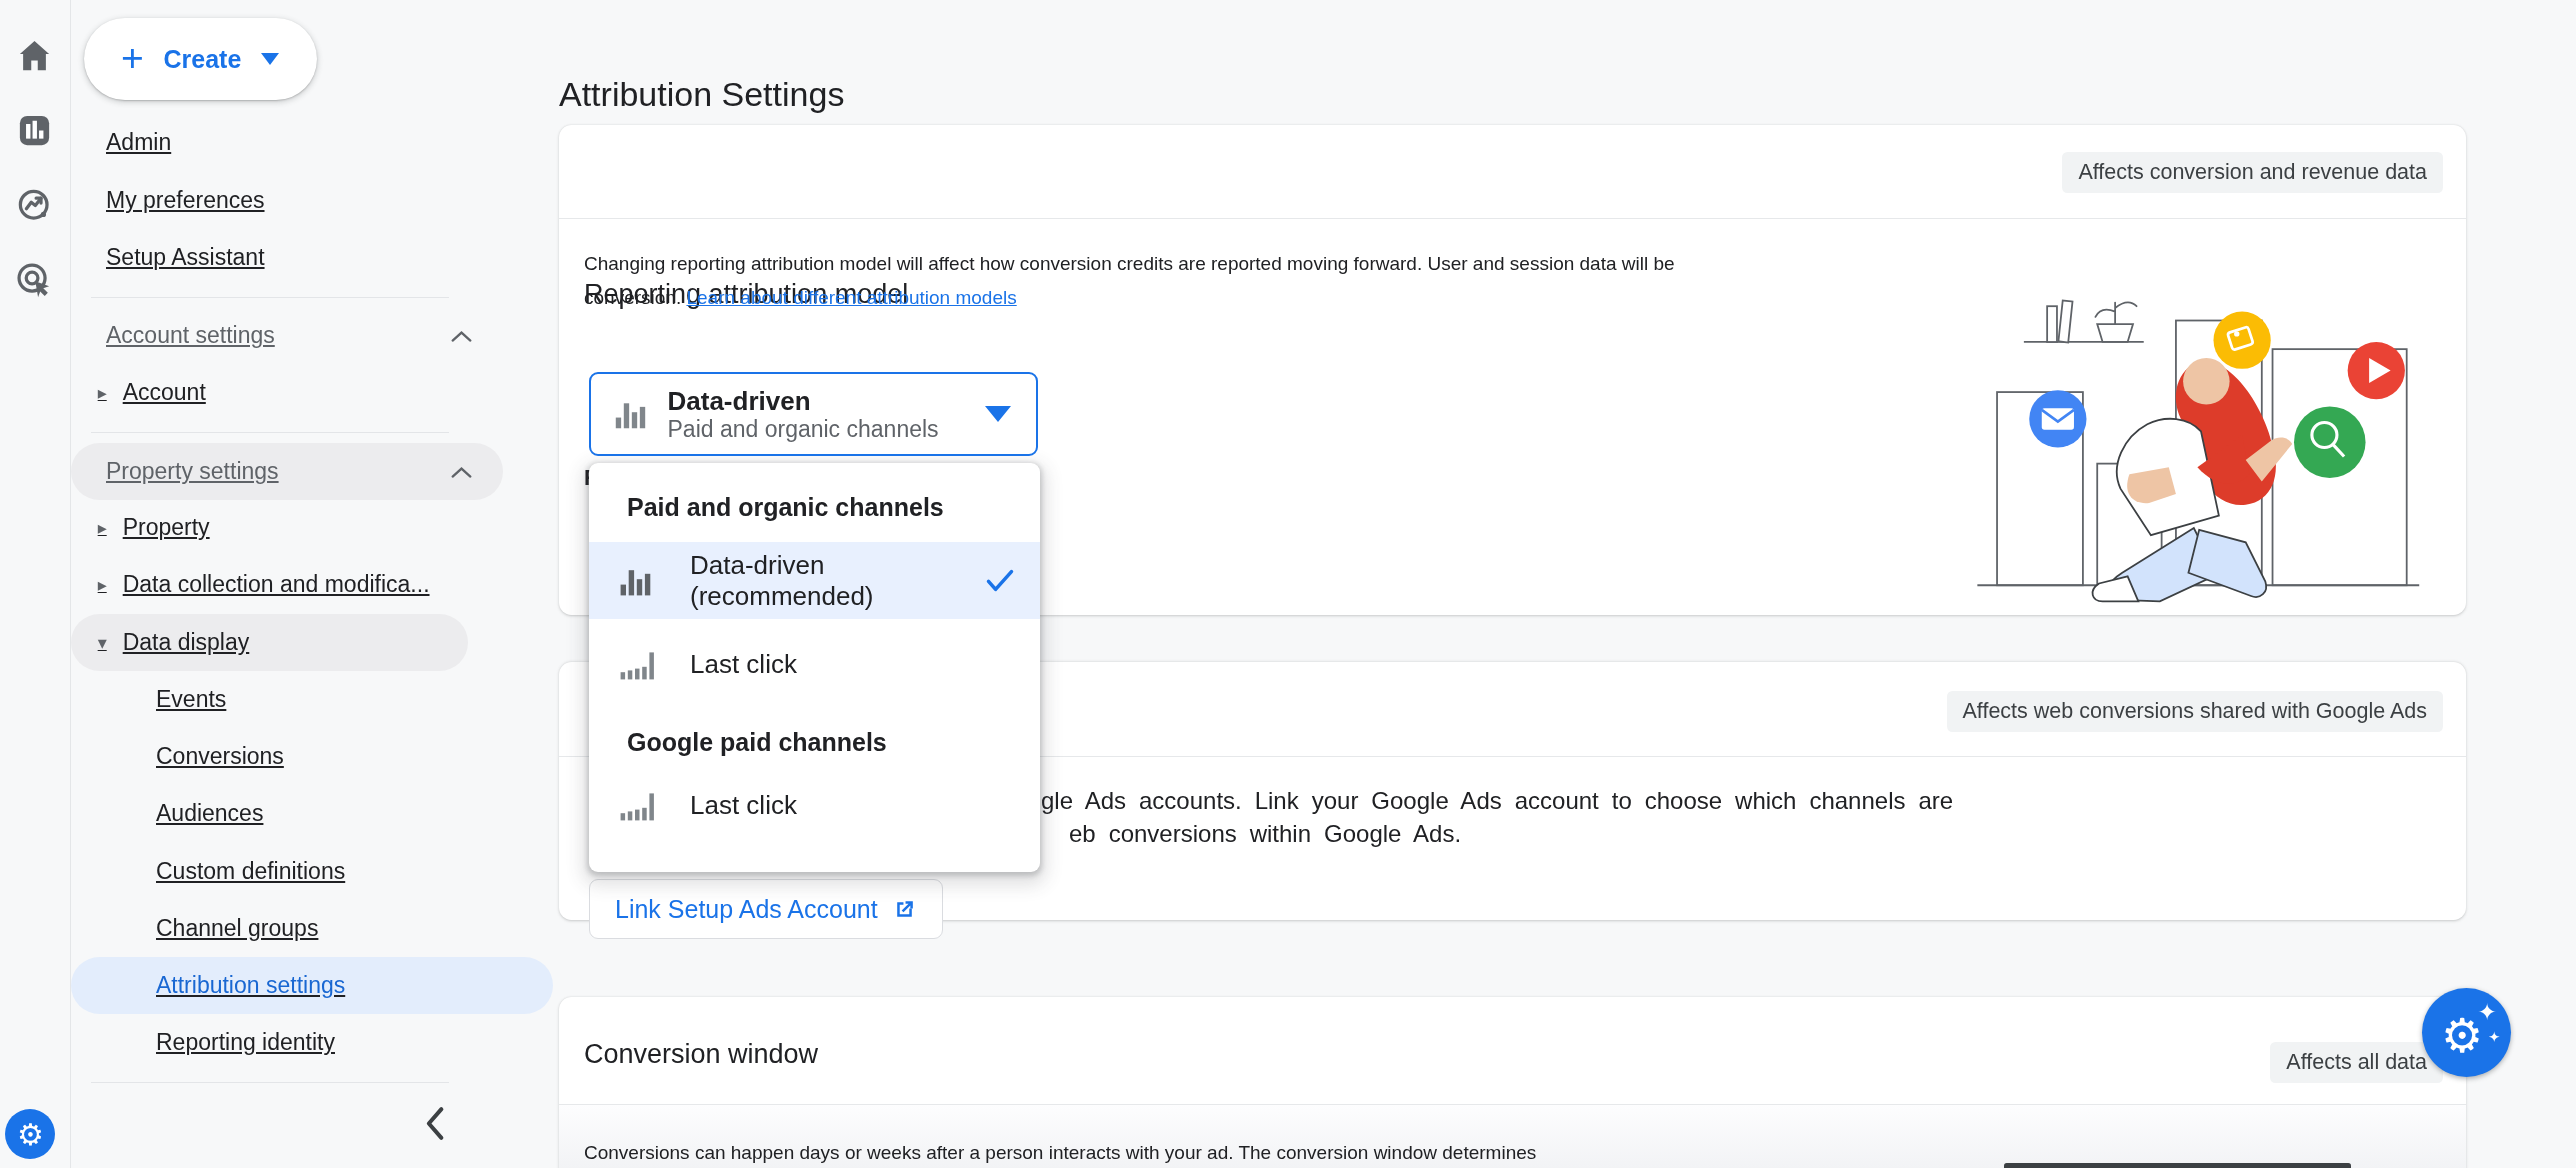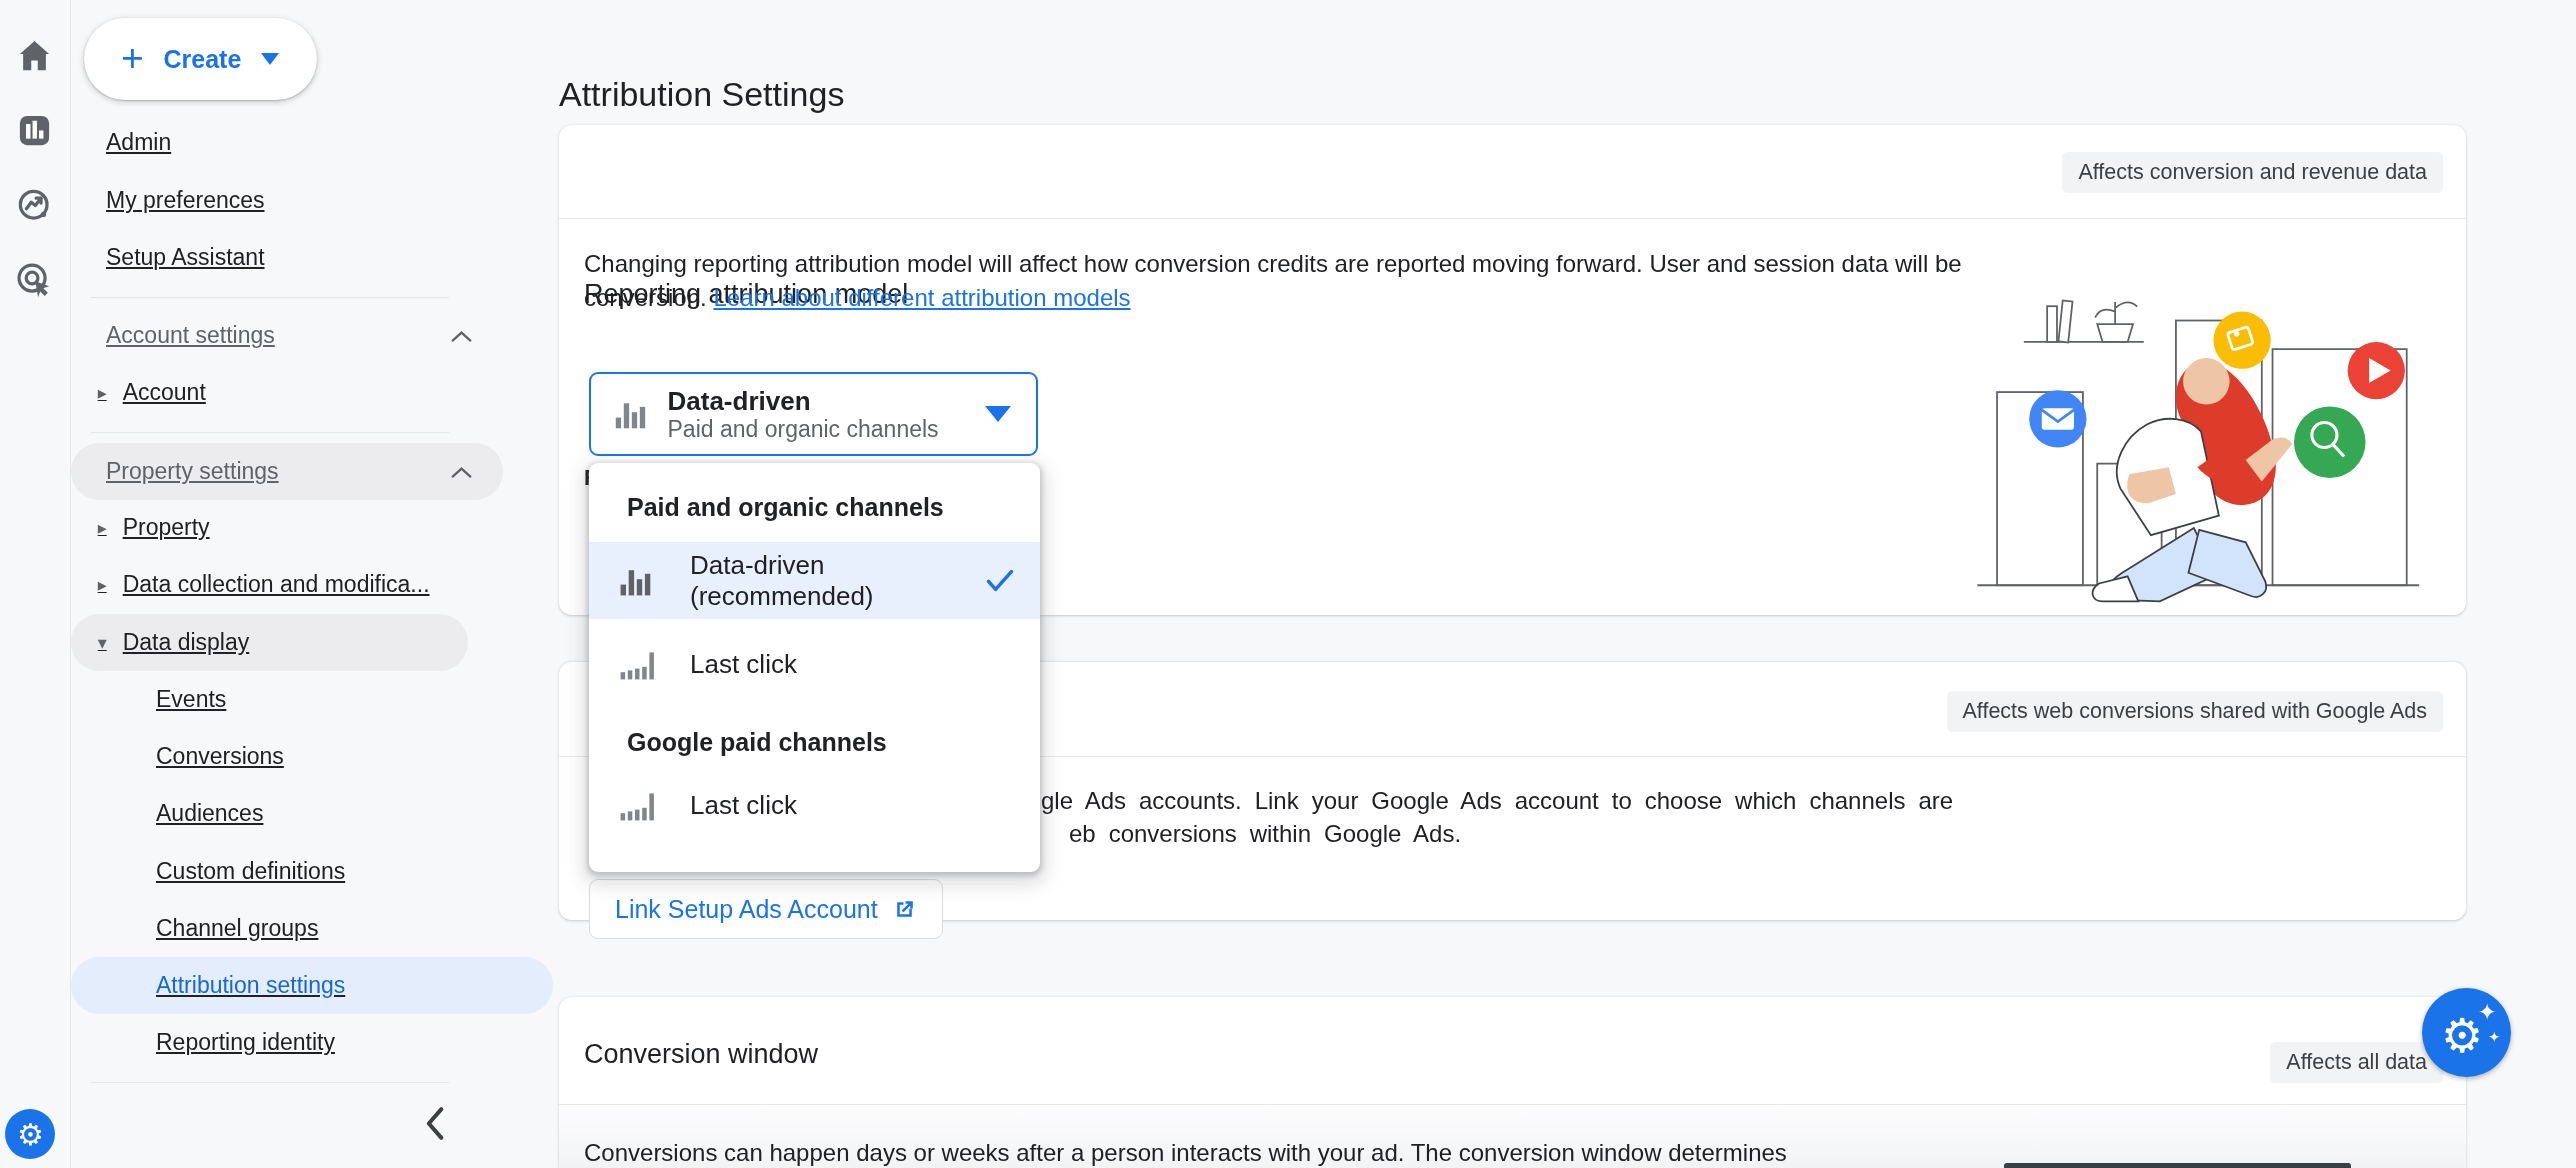--- a/index.html
+++ b/index.html
@@ -33,21 +33,21 @@
   .collapse-chevron{position:absolute;left:347px;top:1102px;width:36px;height:43px;cursor:pointer;}
 
   
   .page-title{position:absolute;left:559px;top:52px;font-size:34px;font-weight:400;color:#202124;}
   .card{position:absolute;left:559px;width:1907px;background:#fff;border-radius:12.5px;
     box-shadow:0 0.9px 1.8px rgba(60,64,67,.14),0 0.9px 2.7px 0.9px rgba(60,64,67,.08);}
   .card-title{position:absolute;left:25px;font-size:27px;color:#202124;}
   .badge{position:absolute;right:23px;background:#f1f3f4;color:#3c4043;font-size:21.5px;
     padding:8px 16px;border-radius:5.4px;white-space:nowrap;}
   .card-divider{position:absolute;left:0;right:0;height:0.9px;background:#e6e8ea;}
-  .body-text{font-size:24px;line-height:34px;color:#202124;}
+  .body-text{font-size:19px;line-height:34px;color:#202124;}
   .link{color:#1a73e8;text-decoration:underline;cursor:pointer;}
   .field-label{position:absolute;left:25px;font-size:22.4px;font-weight:700;color:#202124;}
 
   
   .select-box{position:absolute;left:589px;top:372px;width:449px;height:84px;background:#fff;border:2.7px solid #1a73e8;
     border-radius:9px;box-sizing:border-box;display:flex;align-items:center;z-index:21;cursor:pointer;}
   .select-icon{margin-left:23px;flex:0 0 41px;}
   .select-texts{margin-left:12.5px;flex:1;}
   .select-value{font-size:26px;font-weight:700;color:#202124;line-height:30px;}
   .select-subtitle{font-size:23px;color:#5f6368;line-height:27px;}

